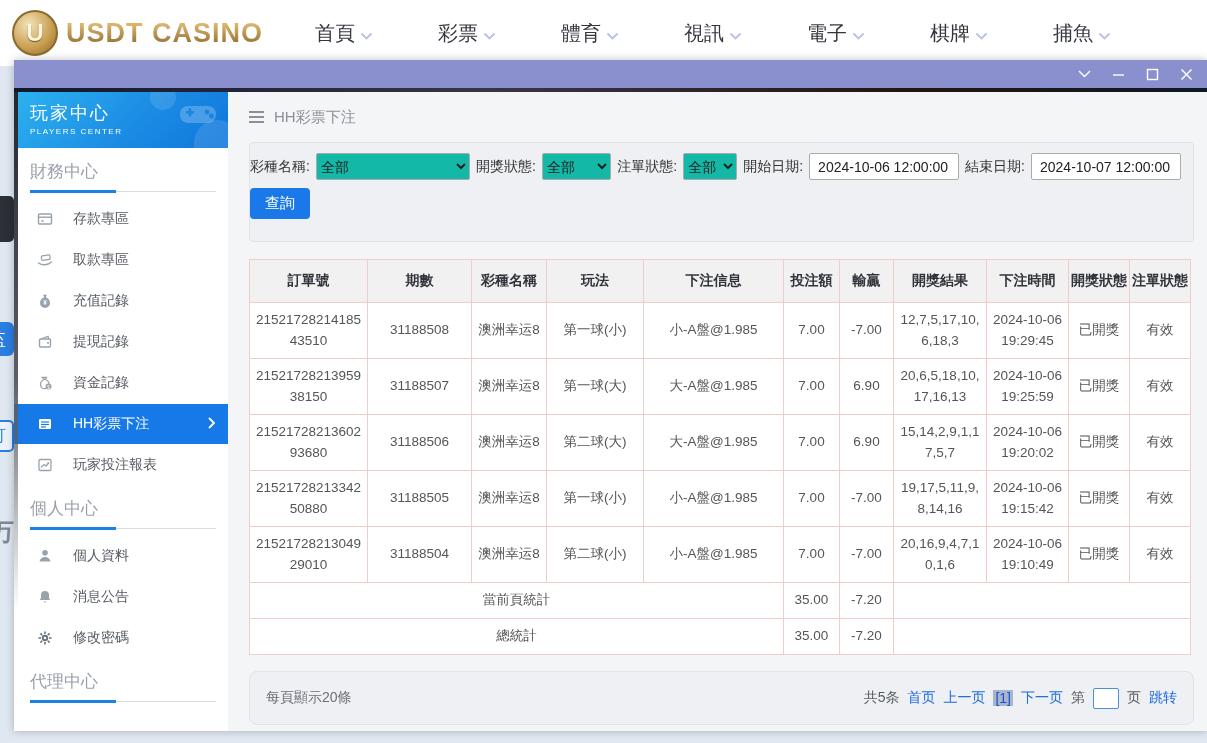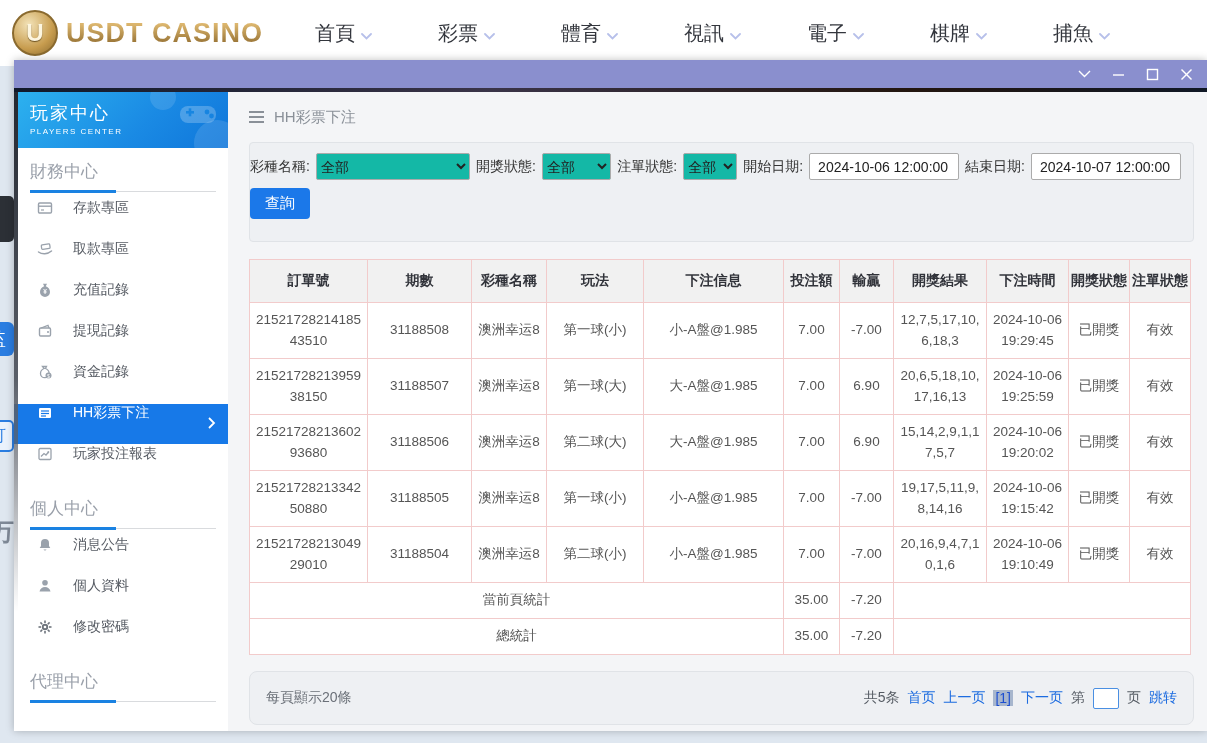--- a/index.html
+++ b/index.html
@@ -36,21 +36,21 @@
   .sidebar { width:214px; background:#ffffff; flex:none; overflow:hidden; }
   .sb-header { height:56px; background:linear-gradient(135deg,#2db2ef 0%,#1a8ae4 60%,#0f76da 100%); color:#fff; padding:9px 0 0 16px; position:relative; overflow:hidden; }
   .sb-header .t { font-size:18px; letter-spacing:2px; }
   .sb-header .s { font-size:8px; letter-spacing:1.5px; margin-top:2px; }
   .sb-header .pad-icon { position:absolute; right:10px; top:8px; opacity:.45; }
   .sb-header .deco { position:absolute; border-radius:50%; background:rgba(255,255,255,.12); }
   .d1 { width:46px; height:46px; right:-12px; bottom:-18px; }
   .d2 { width:26px; height:26px; right:52px; top:-8px; }
   .sb-section-label { margin:12px 12px 0 16px; font-size:17px; color:#9aa0aa; padding-bottom:8px; border-bottom:1px solid #d9dbde; position:relative; }
   .sb-section-label::after { content:""; position:absolute; left:0; bottom:-2px; width:86px; height:3px; background:#1a82e2; }
-  .sb-item { height:40px; display:flex; gap:20px; padding-left:22px; font-size:14px; color:#565b63; cursor:pointer; margin-top:1px; }
+  .sb-item { height:40px; display:flex; align-items:center; gap:20px; padding-left:22px; font-size:14px; color:#565b63; cursor:pointer; margin-top:1px; }
   .sb-item .ico { width:17px; height:17px; display:flex; align-items:center; justify-content:center; }
   .sb-item.active { background:#1779e8; color:#fff; position:relative; }
   .sb-item.active .chev { position:absolute; right:12px; top:12px; }
   .sb-items { padding-top:6px; }
 
   
   .main { flex:1; background:#f4f5f7; padding:0 13px 0 21px; overflow:hidden; }
   .breadcrumb { height:50px; display:flex; align-items:center; gap:10px; color:#8a9098; font-size:15px; }
   .hamburger { width:15px; display:flex; flex-direction:column; gap:3px; cursor:pointer; }
   .hamburger i { height:2px; background:#8a9098; display:block; }
@@ -261,34 +261,34 @@
                   </svg>
                 </span>
                 <span>玩家投注報表</span>
               </div>
             </div>
             <div class="sb-section-label">個人中心</div>
             <div class="sb-items">
               <div class="sb-item">
                 <span class="ico">
                   <svg width="16" height="16" viewBox="0 0 16 16">
+                    <circle cx="8" cy="4.8" r="2.8" fill="#9aa2ac"></circle>
+                    <path d="M2.5 13.5c.6-3 2.8-4.6 5.5-4.6s4.9 1.6 5.5 4.6z" fill="#9aa2ac"></path>
+                  </svg>
+                </span>
+                <span>個人資料</span>
+              </div>
+              <div class="sb-item">
+                <span class="ico">
+                  <svg width="16" height="16" viewBox="0 0 16 16">
                     <path d="M8 2a4 4 0 0 1 4 4v3l1.3 2H2.7L4 9V6a4 4 0 0 1 4-4z" fill="#9aa2ac"></path>
                     <path d="M6.5 12.5a1.6 1.6 0 0 0 3 0z" fill="#9aa2ac"></path>
                   </svg>
                 </span>
                 <span>消息公告</span>
-              </div>
-              <div class="sb-item">
-                <span class="ico">
-                  <svg width="16" height="16" viewBox="0 0 16 16">
-                    <circle cx="8" cy="4.8" r="2.8" fill="#9aa2ac"></circle>
-                    <path d="M2.5 13.5c.6-3 2.8-4.6 5.5-4.6s4.9 1.6 5.5 4.6z" fill="#9aa2ac"></path>
-                  </svg>
-                </span>
-                <span>個人資料</span>
               </div>
               <div class="sb-item">
                 <span class="ico">
                   <svg width="16" height="16" viewBox="0 0 16 16">
                     <g stroke="#6d737c" stroke-width="1.6">
                       <line x1="8" y1="1.5" x2="8" y2="4"></line>
                       <line x1="8" y1="12" x2="8" y2="14.5"></line>
                       <line x1="1.5" y1="8" x2="4" y2="8"></line>
                       <line x1="12" y1="8" x2="14.5" y2="8"></line>
                       <line x1="3.4" y1="3.4" x2="5.2" y2="5.2"></line>

